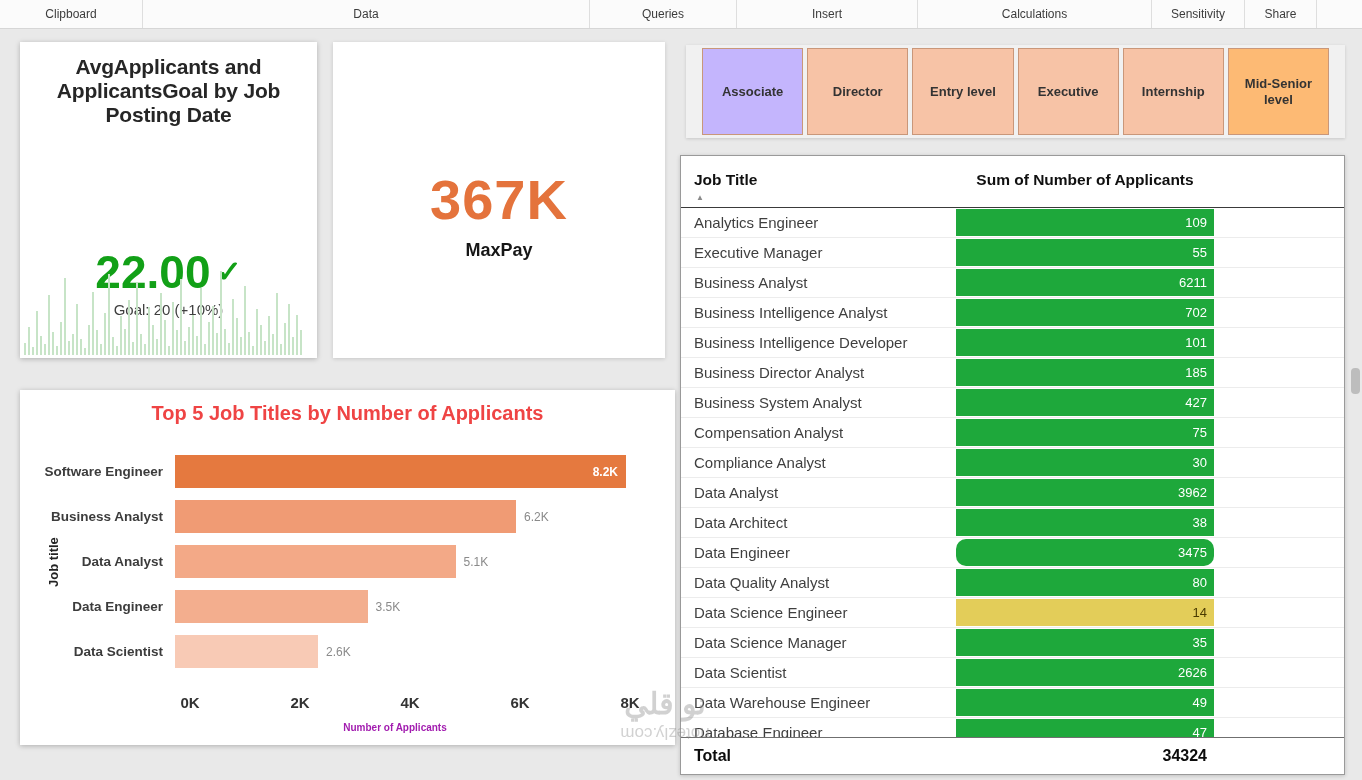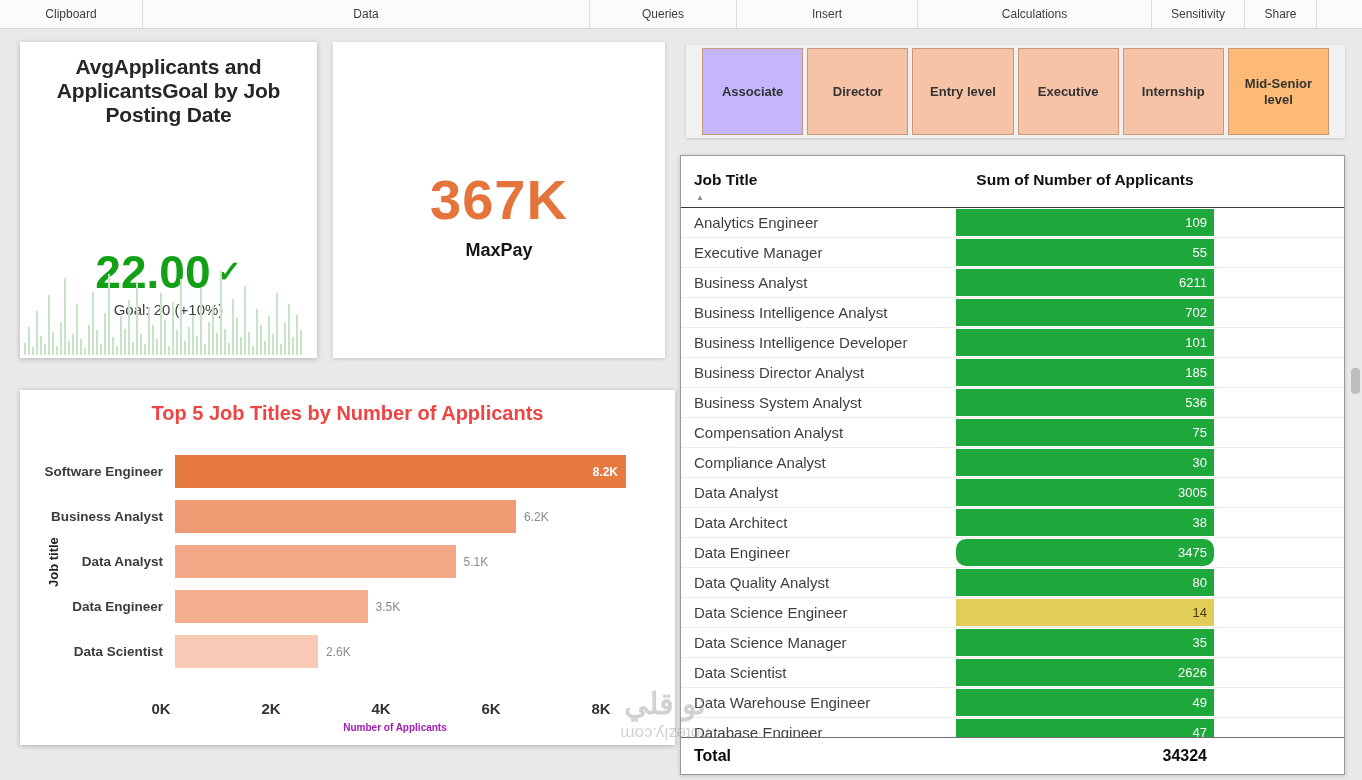--- a/index.html
+++ b/index.html
@@ -66,21 +66,21 @@
   #chart-card { left:20px; top:390px; width:655px; height:355px; overflow:hidden; }
   .chart-title { margin-top:12px; text-align:center; font-size:20px; font-weight:bold; color:#ef4444; }
   .chart-plot { position:absolute; left:0; top:59px; right:10px; }
   .bar-row { display:flex; align-items:center; height:45px; }
   .bar-cat { flex:0 0 155px; width:155px; text-align:right; padding-right:12px;
              font-size:13.5px; font-weight:bold; color:#3c3c3c; }
   .bar-wrap { position:relative; flex:1; height:33px; }
   .bar { height:33px; display:flex; align-items:center; justify-content:flex-end; cursor:pointer; }
   .bar-label-in { color:#ffffff; font-weight:bold; font-size:12px; padding-right:8px; }
   .bar-label-out { position:absolute; top:50%; transform:translateY(-50%); font-size:12px; color:#8a8a8a; white-space:nowrap; }
-  .chart-x-axis { position:absolute; left:141px; top:303px; right:0; height:20px;margin-top:6px; }
+  .chart-x-axis { position:absolute; left:170px; top:303px; right:0; height:20px; }
   .x-tick { position:absolute; transform:translateX(-50%); font-size:15px; font-weight:bold; color:#333; line-height:20px; }
   .x-title { position:absolute; left:155px; top:332px; width:440px; text-align:center;
              font-size:10px; font-weight:bold; color:#a21caf; }
   .y-title { position:absolute; left:26px; top:72px; height:200px; writing-mode:vertical-rl;
              transform:rotate(180deg); text-align:center; font-size:13px; font-weight:bold; color:#222; }
 
   
   .watermark { position:absolute; left:580px; top:686px; width:170px; text-align:center;
                color:#8f8f8f; opacity:0.4; pointer-events:none; }
   .wm1 { font-size:30px; font-weight:bold; }
@@ -240,33 +240,33 @@
         <div class="tbl-row">
           <div class="row-title">Business Intelligence Developer</div>
           <div class="row-bar" style="background: rgb(30, 168, 59); color: rgb(255, 255, 255);">101</div>
         </div>
         <div class="tbl-row">
           <div class="row-title">Business Director Analyst</div>
           <div class="row-bar" style="background: rgb(30, 168, 59); color: rgb(255, 255, 255);">185</div>
         </div>
         <div class="tbl-row">
           <div class="row-title">Business System Analyst</div>
-          <div class="row-bar" style="background: rgb(30, 168, 59); color: rgb(255, 255, 255);">536</div>
+          <div class="row-bar" style="background: rgb(30, 168, 59); color: rgb(255, 255, 255);">427</div>
         </div>
         <div class="tbl-row">
           <div class="row-title">Compensation Analyst</div>
           <div class="row-bar" style="background: rgb(30, 168, 59); color: rgb(255, 255, 255);">75</div>
         </div>
         <div class="tbl-row">
           <div class="row-title">Compliance Analyst</div>
           <div class="row-bar" style="background: rgb(30, 168, 59); color: rgb(255, 255, 255);">30</div>
         </div>
         <div class="tbl-row">
           <div class="row-title">Data Analyst</div>
-          <div class="row-bar" style="background: rgb(30, 168, 59); color: rgb(255, 255, 255);">3005</div>
+          <div class="row-bar" style="background: rgb(30, 168, 59); color: rgb(255, 255, 255);">3962</div>
         </div>
         <div class="tbl-row">
           <div class="row-title">Data Architect</div>
           <div class="row-bar" style="background: rgb(30, 168, 59); color: rgb(255, 255, 255);">38</div>
         </div>
         <div class="tbl-row">
           <div class="row-title">Data Engineer</div>
           <div class="row-bar" style="background: rgb(30, 168, 59); color: rgb(255, 255, 255); border-radius: 10px;">3475</div>
         </div>
         <div class="tbl-row">

